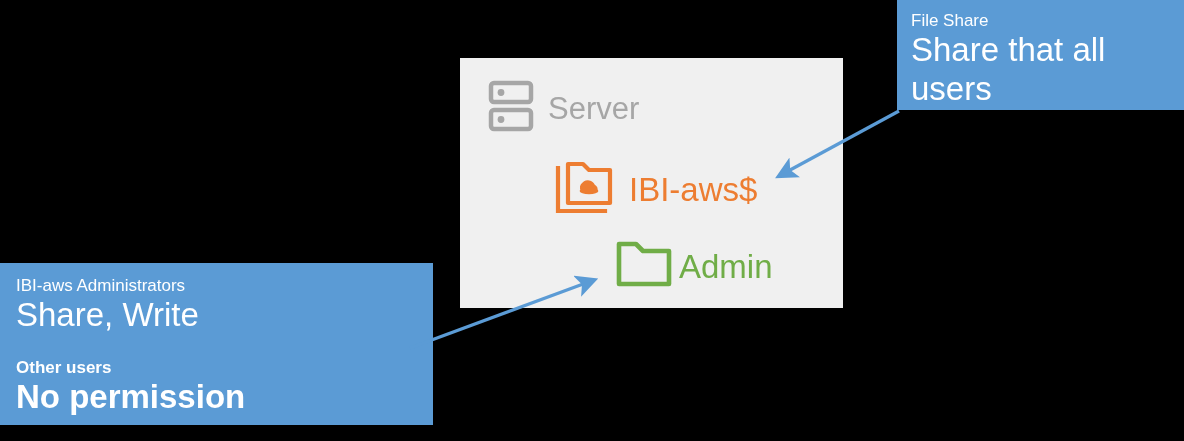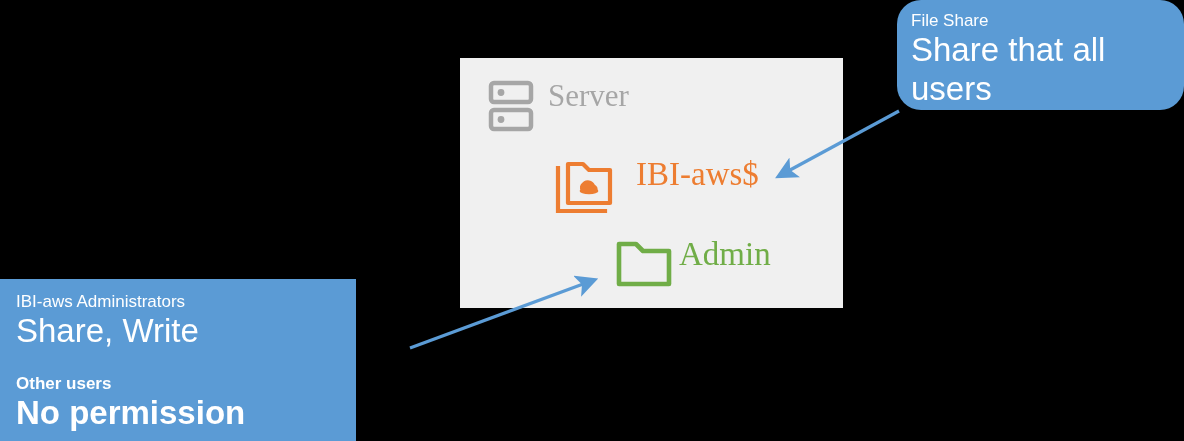--- a/index.html
+++ b/index.html
@@ -22,40 +22,40 @@
     left: 460px;
     top: 58px;
     width: 383px;
     height: 250px;
     background: #F0F0F0;
   }
 
   .node-row {
     position: absolute;
     display: flex;
-    font-family: Liberation Serif, serif;
+    align-items: center;
   }
 
   #server-node  { left: 28px;  top: 22px;  }
   #share-node   { left: 95px;  top: 100px; }
   #admin-node   { left: 155px; top: 180px; }
 
   .node-label {
     white-space: nowrap;
     line-height: 1;
   }
   #server-label {
     font-size: 31px;
     color: #A6A6A6;
     margin-left: 14px;
   }
   #share-label {
     font-size: 33px;
     color: #ED7D31;
-    margin-left: 19px;
+    margin-left: 12px;
   }
   #admin-label {
     font-size: 33px;
     color: #70AD47;
     margin-left: 6px;
   }
 
   .icon { display: block; flex: none; }
 
   
@@ -64,29 +64,27 @@
     background: #5B9BD5;
     color: #FFFFFF;
     box-sizing: border-box;
   }
   #callout-fileshare {
     left: 897px;
     top: 0px;
     width: 287px;
     height: 110px;
     padding: 10px 14px 0 14px;
-    border-radius: 24px;
   }
   #callout-permissions {
     left: 0px;
     top: 263px;
-    width: 356px;
+    width: 433px;
     height: 162px;
     padding: 12px 16px 0 16px;
-    margin-top: 16px;
   }
   .callout-small {
     font-size: 17px;
     line-height: 1.25;
     margin: 0;
   }
   .callout-large {
     font-size: 33px;
     line-height: 1.18;
     margin: 0;

